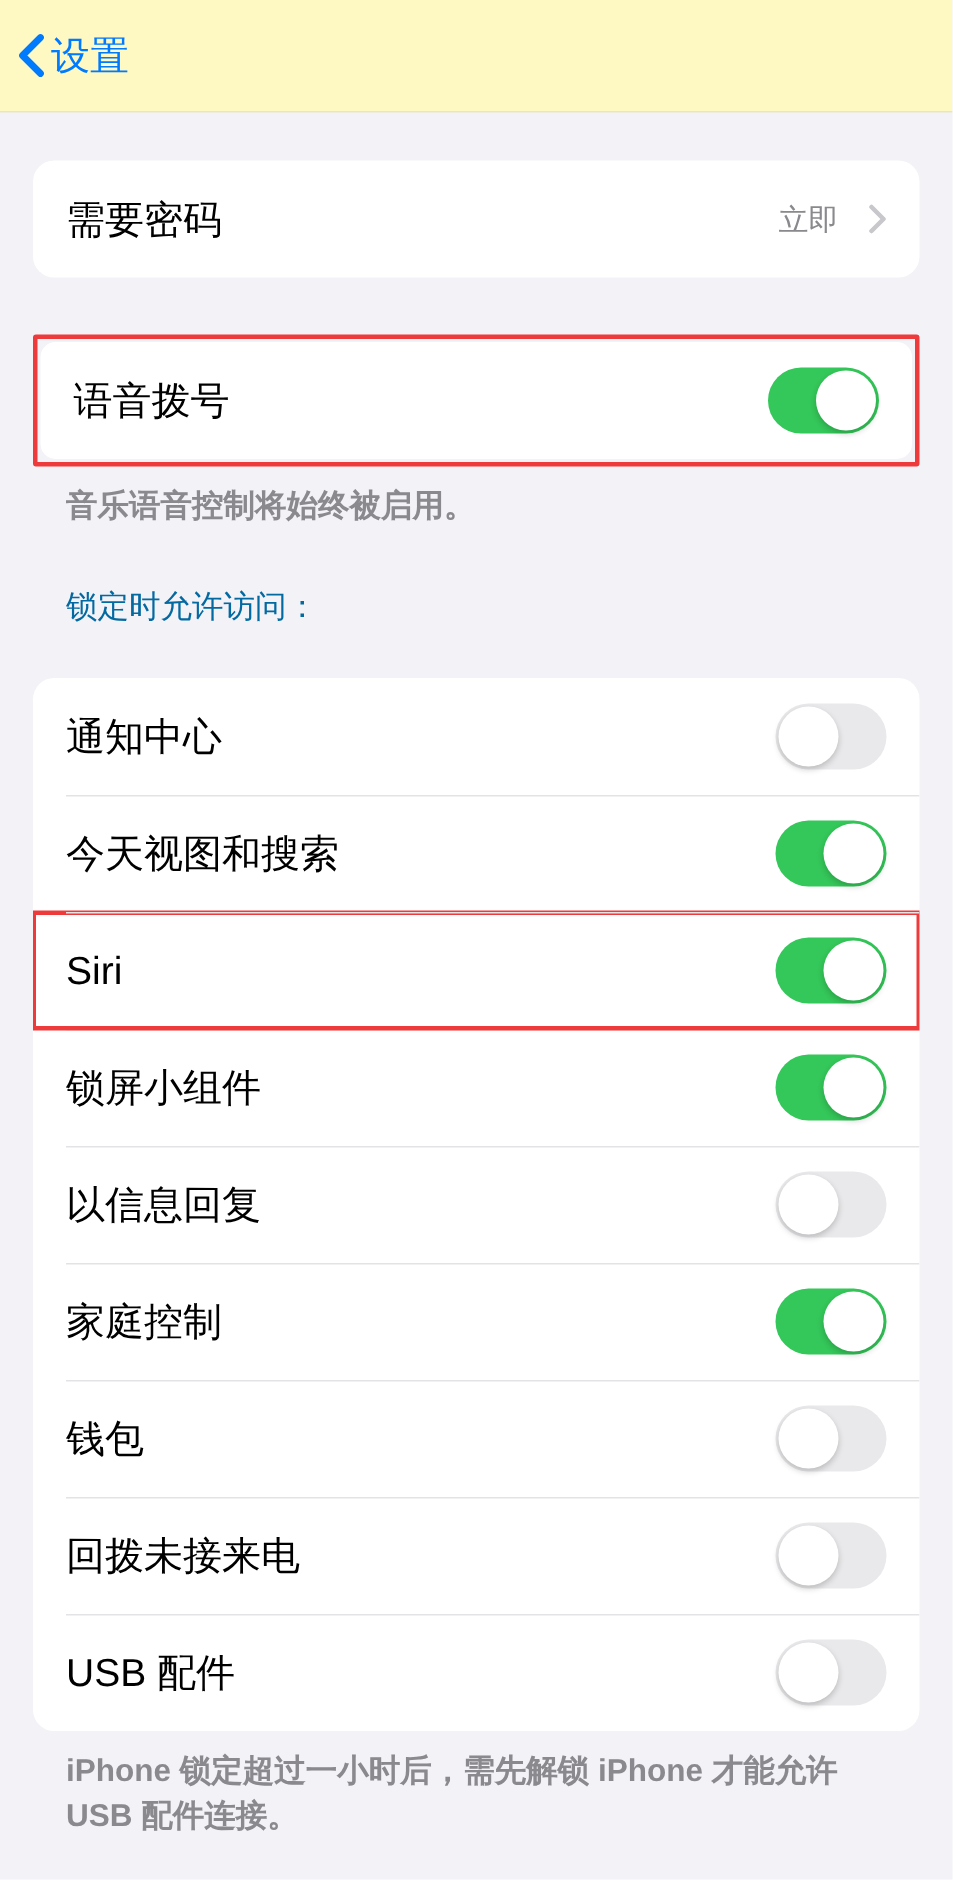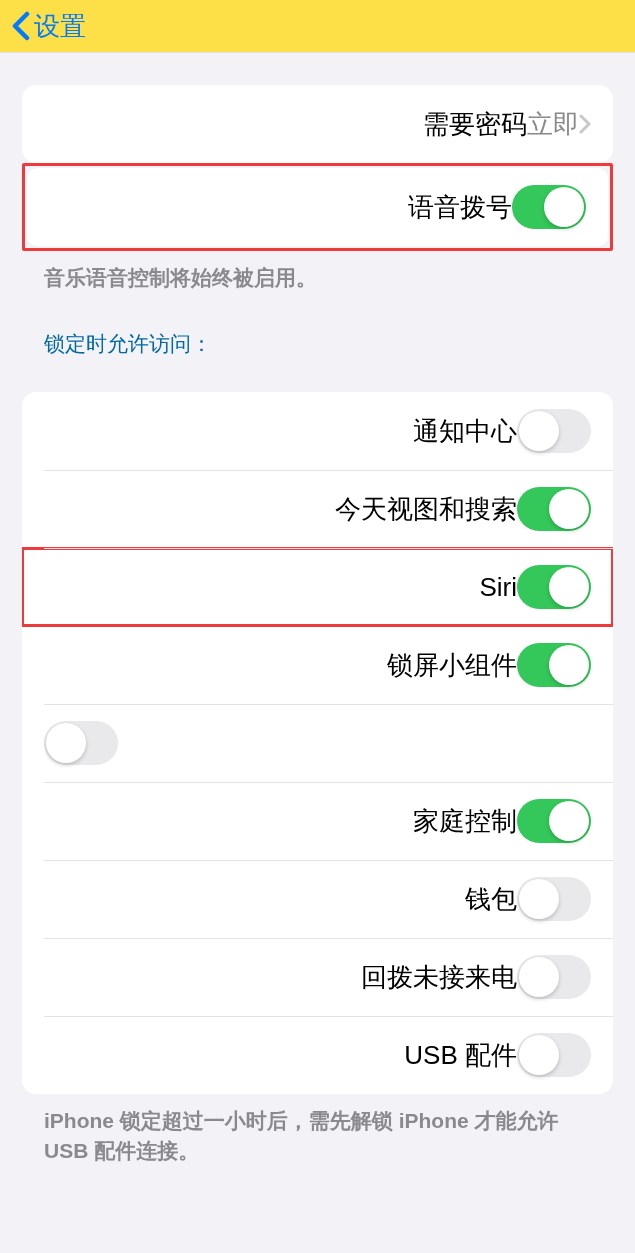--- a/index.html
+++ b/index.html
@@ -9,22 +9,22 @@
       -webkit-font-smoothing: antialiased;
     }
     body {
       width: 635px;
       height: 1253px;
       background: #f2f2f7;
       font-family: -apple-system, "Helvetica Neue", "PingFang SC", sans-serif;
       overflow: hidden;
     }
     .header {
-      height: 53px;
-      background: #fde047;
+      height: 75px;
+      background: #fef9c3;
       border-bottom: 1px solid #e2e2e2;
       display: flex;
       align-items: center;
       position: relative;
       padding: 0 12px;
     }
     .back {
       display: flex;
       align-items: center;
       color: #007aff;
@@ -55,54 +55,54 @@
       background: #fff;
       border-radius: 14px;
       overflow: hidden;
     }
     .group-1 {
       margin-top: 32px;
     }
     .highlight-1 {
       border: 3px solid #ee3a3a;
       border-radius: 2px;
+      margin-top: 38px;
       padding: 2px;
     }
     .group-2 {
       border-radius: 10px;
     }
     .group-3 {
       margin-top: 24px;
     }
     .row {
       height: 78px;
       display: flex;
       align-items: center;
       padding: 0 22px 0 22px;
       position: relative;
-      text-align: right;
     }
     .row + .row::before {
       content: "";
       position: absolute;
       left: 22px;
       right: 0;
       top: 0;
       height: 1px;
       background: #e3e3e6;
     }
     .row-label {
       font-size: 26px;
       color: #000;
       flex: 1;
     }
     .row-value {
-      font-size: 26px;
+      font-size: 20px;
       color: #8a8a8e;
-      margin-right: 0;
+      margin-right: 20px;
     }
     .chevron-right {
       width: 12px;
       height: 20px;
       color: #c7c7cc;
     }
     .toggle {
       width: 74px;
       height: 44px;
       border-radius: 22px;
@@ -201,20 +201,21 @@
       </div>
       <div class="row row-highlight">
         <span class="row-label">Siri</span>
         <div class="toggle on"></div>
       </div>
       <div class="row">
         <span class="row-label">锁屏小组件</span>
         <div class="toggle on"></div>
       </div>
       <div class="row">
+        <span class="row-label">以信息回复</span>
         <div class="toggle off"></div>
       </div>
       <div class="row">
         <span class="row-label">家庭控制</span>
         <div class="toggle on"></div>
       </div>
       <div class="row">
         <span class="row-label">钱包</span>
         <div class="toggle off"></div>
       </div>

